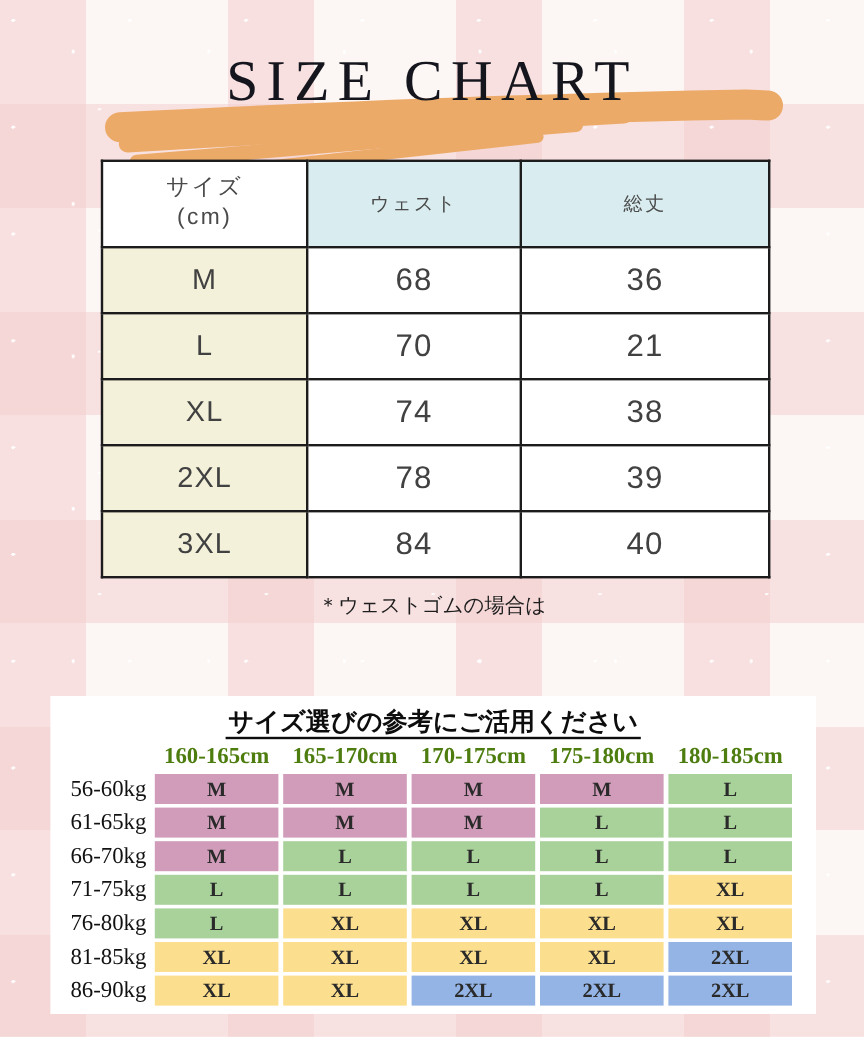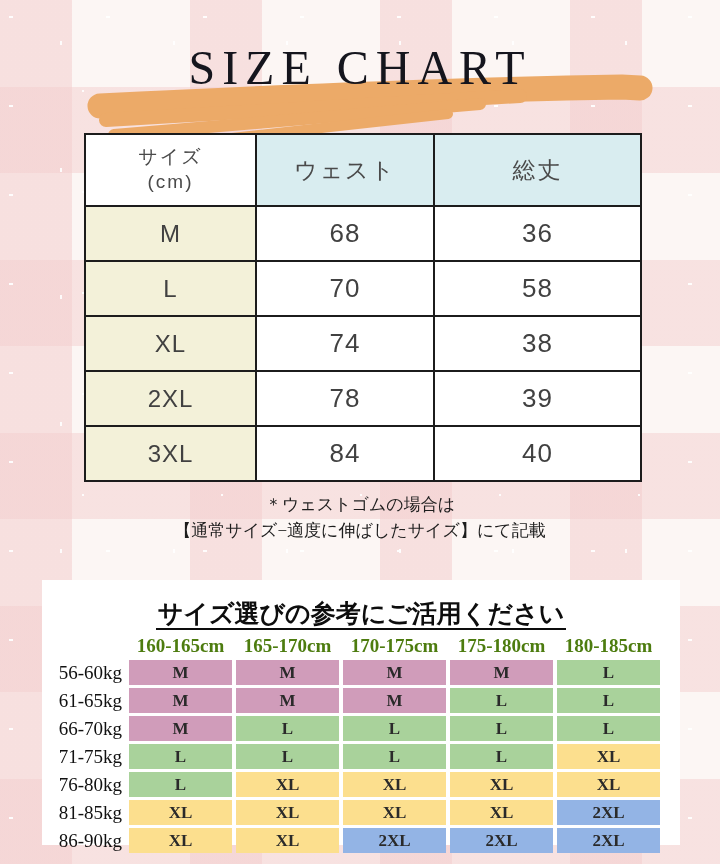--- a/index.html
+++ b/index.html
@@ -24,32 +24,32 @@
     font-size:48px; letter-spacing:7px; color:#15151d;
   }
   
   .size-table{
     position:absolute; left:84px; top:133px; width:556px; z-index:2;
     border-collapse:collapse; table-layout:fixed;
   }
   .size-table th,.size-table td{
     border:2px solid #1c1c1c; text-align:center; vertical-align:middle; padding:0;
   }
-  .size-table thead th{height:70px; font-weight:400; color:#4a4a4a; background:#d9edf0; font-size:23px; letter-spacing:2px;}
+  .size-table thead th{height:70px; font-weight:400; color:#4a4a4a; background:#d9edf0; font-size:16px; letter-spacing:2px;}
   .size-table thead th.corner{background:#ffffff; font-size:19px; line-height:1.3;}
   .size-table tbody th{background:#f3f1d9; font-weight:400; color:#414141; font-size:24px; height:53px; letter-spacing:1px;}
   .size-table tbody td{background:#ffffff; color:#414141; font-size:26px; letter-spacing:1px;}
   
   .note{
     position:absolute; top:492px; left:0; width:100%; z-index:2; text-align:center;
     font-family:"Liberation Serif",serif; font-size:17px; color:#1d1d1d; line-height:1.5;
   }
   
   .panel{position:absolute; left:42px; top:580px; width:638px; height:265px; background:#ffffff; z-index:2;}
-  .panel-title{margin-top:17px; text-align:center; font-size:25px; font-weight:bold; color:#0d0d0d;}
+  .panel-title{margin-top:7px; text-align:center; font-size:21px; font-weight:bold; color:#0d0d0d;}
   .panel-title span{border-bottom:2px solid #0d0d0d; padding:0 2px 1px;}
   .fit-grid{
     margin:4px 20px 0 4px;
     display:grid; grid-template-columns:79px repeat(5,1fr);
     column-gap:4px; row-gap:3px;
   }
   .fit-grid .fh{font-family:"Liberation Serif",serif; font-weight:bold; font-size:19px; color:#4d7c0f;
     text-align:center; height:23px; line-height:23px; white-space:nowrap;}
   .fit-grid .fw{font-family:"Liberation Serif",serif; font-weight:normal; font-size:19px; color:#111;
     text-align:right; padding-right:3px; height:25px; line-height:25px; white-space:nowrap;}
@@ -88,21 +88,21 @@
     </thead>
     <tbody id="size-rows">
         <tr>
           <th>M</th>
           <td>68</td>
           <td>36</td>
         </tr>
         <tr>
           <th>L</th>
           <td>70</td>
-          <td>58</td>
+          <td>21</td>
         </tr>
         <tr>
           <th>XL</th>
           <td>74</td>
           <td>38</td>
         </tr>
         <tr>
           <th>2XL</th>
           <td>78</td>
           <td>39</td>
@@ -110,21 +110,20 @@
         <tr>
           <th>3XL</th>
           <td>84</td>
           <td>40</td>
         </tr>
       </tbody>
   </table>
 
   <div class="note">
     <div>＊ウェストゴムの場合は</div>
-    <div>【通常サイズ−適度に伸ばしたサイズ】にて記載</div>
   </div>
 
   <div class="panel">
     <div class="panel-title">
       <span>サイズ選びの参考にご活用ください</span>
     </div>
     <div class="fit-grid" id="fit-grid">
         <div class="fh"></div>
         <div class="fh">160-165cm</div>
         <div class="fh">165-170cm</div>

